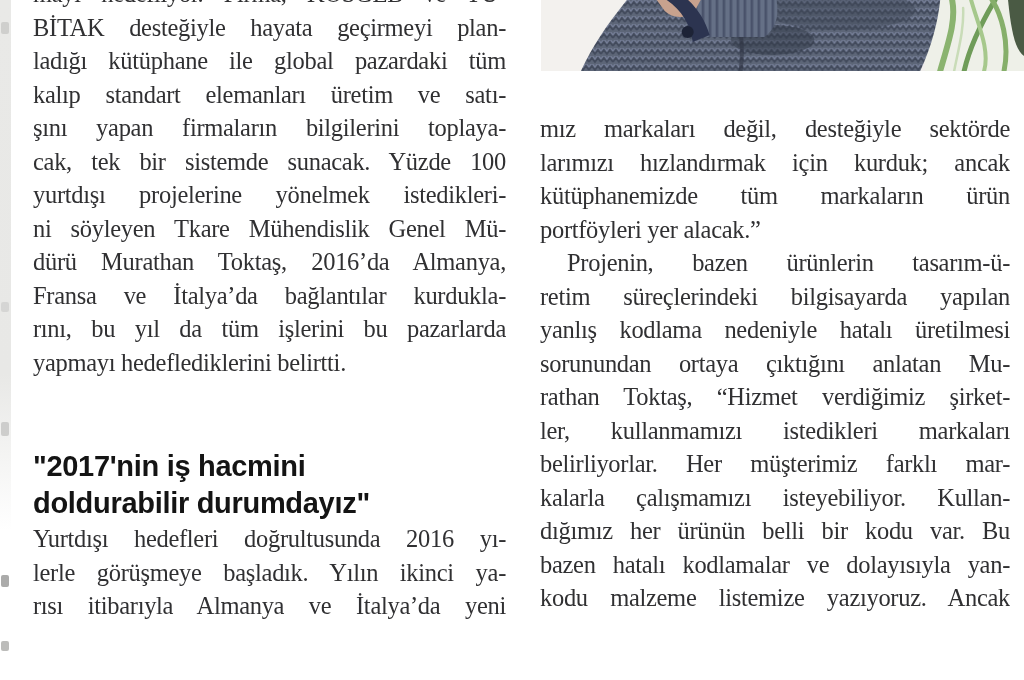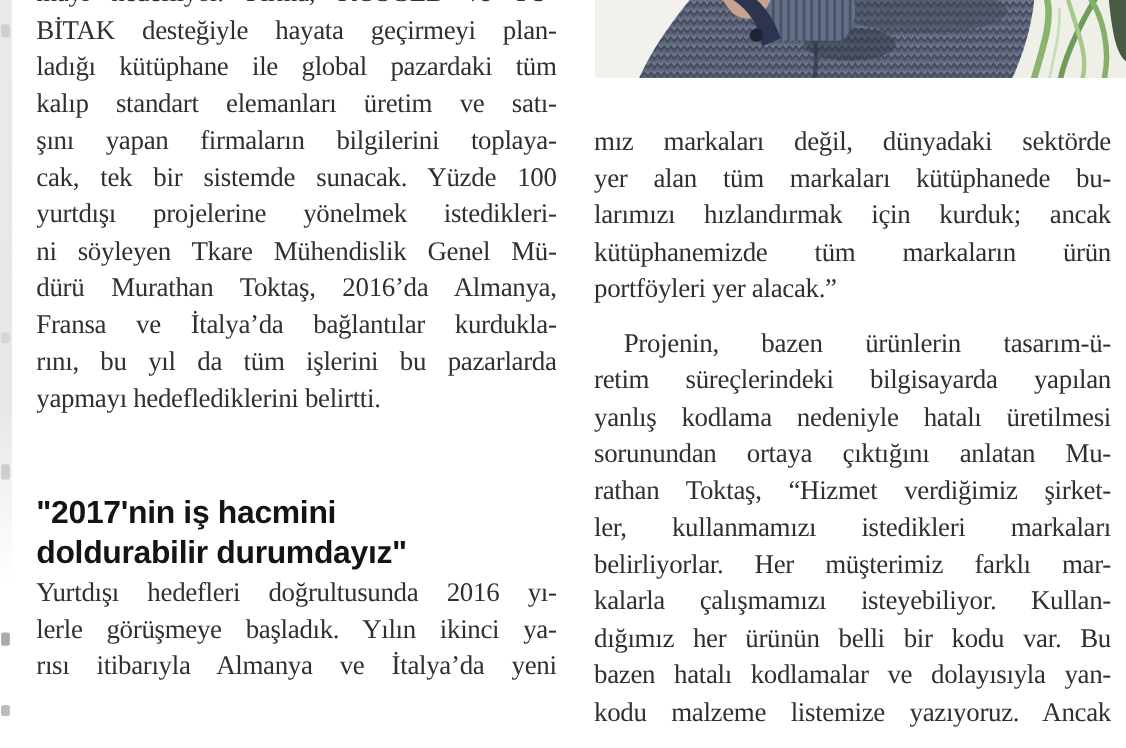--- a/index.html
+++ b/index.html
@@ -18,21 +18,21 @@
     letter-spacing:-0.3px; color:#303032;
     text-align:justify; text-align-last:justify;
     overflow:hidden;
   }
   .lastline {
     font-family:"Liberation Serif", serif;
     font-size:24.5px; line-height:33.5px; height:33.5px;
     letter-spacing:-0.3px; color:#303032;
     text-align:right; text-align-last:left; overflow:hidden;
   }
-  .indent { text-indent:27px;margin-top:16px; }
+  .indent { text-indent:27px; }
   .hline {
     font-family:"Liberation Sans", sans-serif;
     font-weight:700; font-size:29px; line-height:37px; height:37px;
     letter-spacing:-0.3px; color:#141414; text-align:left; overflow:hidden;
   }
 
   .block { position:absolute; }
   #para1-block   { left:33px;  top:-23px; width:473px; }
   #sub-block     { left:33px;  top:448px; width:473px; }
   #right-block   { left:540px; top:112px; width:470px; }
@@ -113,22 +113,21 @@
       </div>
     <div>
         <div class="jline">Yurtdışı hedefleri doğrultusunda 2016 yı-</div>
         <div class="jline">lerle görüşmeye başladık. Yılın ikinci ya-</div>
         <div class="jline">rısı itibarıyla Almanya ve İtalya’da yeni</div>
       </div>
   </div>
 
   <div id="right-block" class="block">
     <div>
-        <div class="jline">mız markaları değil, dünyadaki sektörde</div>
-        <div class="jline">yer alan tüm markaları kütüphanede bu-</div>
+        <div class="jline">mız markaları değil, desteğiyle sektörde</div>
         <div class="jline">larımızı hızlandırmak için kurduk; ancak</div>
         <div class="jline">kütüphanemizde tüm markaların ürün</div>
         <div class="lastline">portföyleri yer alacak.”</div>
       </div>
     <div>
         <div class="jline indent">Projenin, bazen ürünlerin tasarım-ü-</div>
         <div class="jline">retim süreçlerindeki bilgisayarda yapılan</div>
         <div class="jline">yanlış kodlama nedeniyle hatalı üretilmesi</div>
         <div class="jline">sorunundan ortaya çıktığını anlatan Mu-</div>
         <div class="jline">rathan Toktaş, “Hizmet verdiğimiz şirket-</div>

